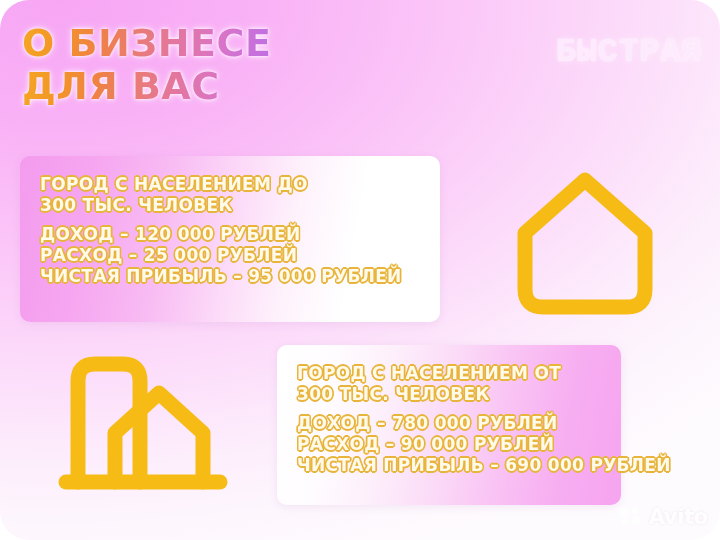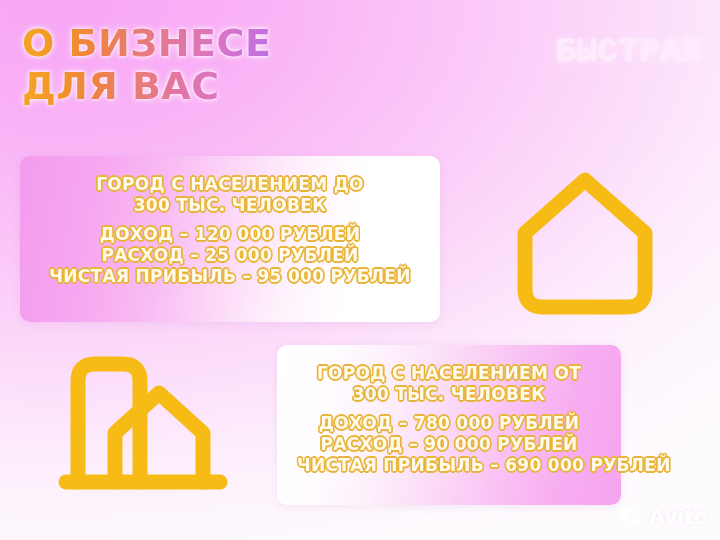--- a/index.html
+++ b/index.html
@@ -10,20 +10,21 @@
   * { box-sizing: border-box; }
 
   .poster {
     position: relative;
     width: 720px;
     height: 540px;
     overflow: hidden;
     font-family: "DejaVu Sans", "Liberation Sans", sans-serif;
     background:
       radial-gradient(130% 110% at 8% 0%, #f7a6f4 0%, #f9b2f6 22%, #fbc6f8 42%, #fcdcfa 62%, #fdeefc 78%, #fdf7fd 90%, #fefbfe 100%);
+    border-radius: 29px;
   }
 
   
   .headline {
     position: absolute;
     left: 22px;
     top: 22px;
     width: 300px;
     z-index: 6;
   }
@@ -83,21 +84,20 @@
     text-shadow: 0 0 2px rgba(255,255,255,0.85), 0 0 8px rgba(255,255,255,0.45);
   }
 
   
   .card {
     position: absolute;
     border-radius: 10px;
     padding: 18px 20px 14px 20px;
     z-index: 5;
     box-shadow: 0 2px 8px rgba(180,120,190,0.14);
-    text-align: center;
   }
   .card-1 {
     left: 20px;
     top: 156px;
     width: 420px;
     height: 166px;
     background: linear-gradient(100deg,
         #f49bee 0%,
         #f6a7f0 18%,
         #f8bbf3 34%,

